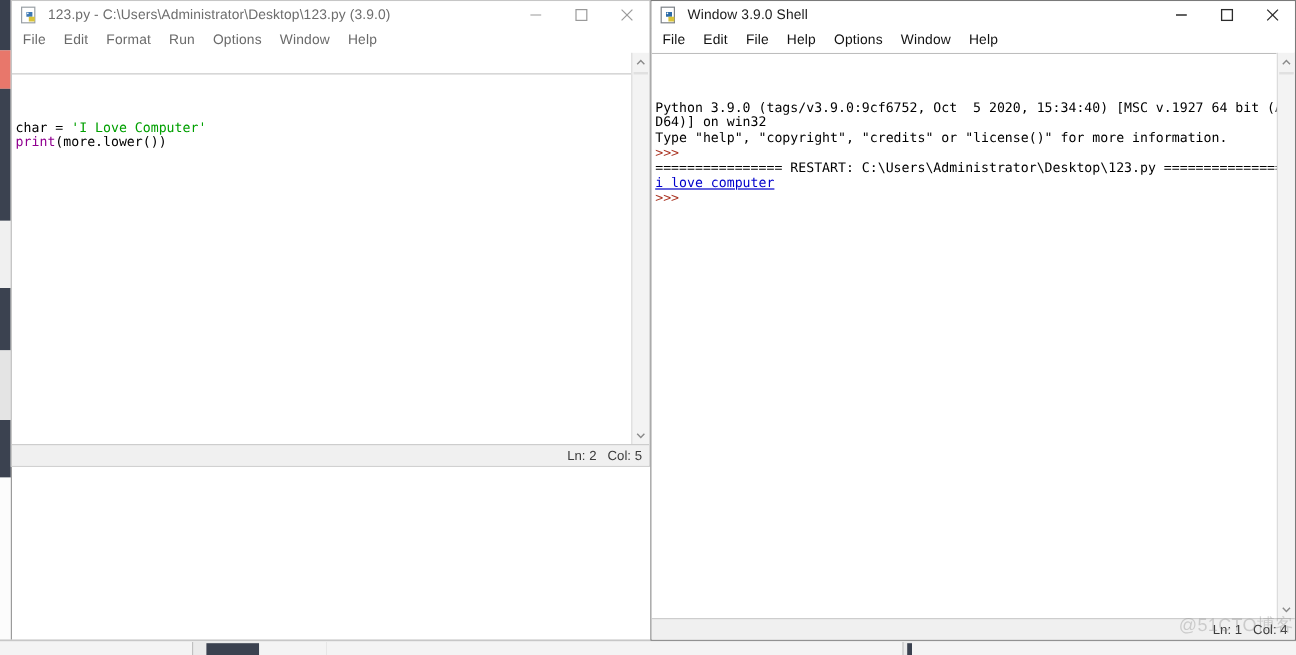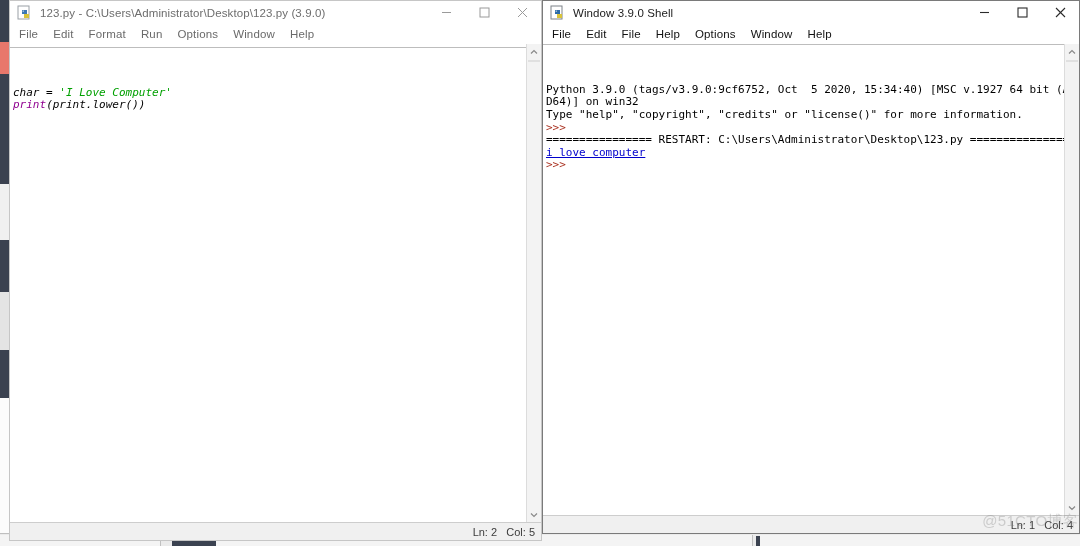--- a/index.html
+++ b/index.html
@@ -245,21 +245,21 @@
 
 <div id="taskbar">
   <div class="tb-cell" style="left:0px;   width:160px;"></div>
   <div class="tb-dark" style="left:172px; width:44px;"></div>
   <div class="tb-cell" style="left:216px; width:56px;"></div>
   <div class="tb-cell" style="left:272px; width:480px;"></div>
   <div class="tb-dark" style="left:756px; width:4px;"></div>
   <div class="tb-cell" style="left:760px; width:320px;"></div>
 </div>
 
-<div class="window win-inactive" id="editor-window" style="left:9px; top:0px; width:533px; height:541px;">
+<div class="window win-inactive" id="editor-window" style="left:9px; top:0px; width:533px; height:389px;">
 
   <div class="titlebar">
     <span class="title-icon">
       <svg width="16" height="16" viewBox="0 0 16 16">
         <rect x="1" y="1" width="11" height="13" fill="#ffffff" stroke="#9aa0a6" stroke-width="1"></rect>
         <path d="M5 5 h5 v4 h-5 z" fill="#3c78b4"></path>
         <path d="M7 9 h5 v4 h-5 z" fill="#d8c33a"></path>
         <circle cx="6.2" cy="6.1" r=".7" fill="#ffffff"></circle>
       </svg>
     </span>
@@ -287,23 +287,23 @@
   <div class="menubar" id="editor-menubar">
       <span class="menu-item">File</span>
       <span class="menu-item">Edit</span>
       <span class="menu-item">Format</span>
       <span class="menu-item">Run</span>
       <span class="menu-item">Options</span>
       <span class="menu-item">Window</span>
       <span class="menu-item">Help</span>
     </div>
 
-  <div class="textpane" id="editor-pane" style="top:46px; bottom:18px; right:15px;font-style:italic;">
+  <div class="textpane" id="editor-pane" style="top:60px; bottom:18px; right:15px;">
     <div class="pane-top-rule"></div>
-  <div><span class="s-plain">char = </span><span class="s-str">'I Love Computer'</span></div><div><span class="s-kw">print</span><span class="s-plain">(print.lower())</span></div></div>
+  <div><span class="s-plain">char = </span><span class="s-str">'I Love Computer'</span></div><div><span class="s-kw">print</span><span class="s-plain">(more.lower())</span></div></div>
 
   <div class="vscroll" style="top:43px; bottom:18px;">
     <div class="sb-arrow up">
       <svg width="8" height="6" viewBox="0 0 8 6" fill="none" stroke="#8a8a8a" stroke-width="1.2">
           <polyline points="1,4.5 4,1.5 7,4.5"></polyline>
         </svg>
     </div>
     <div class="sb-thumb" style="top:16px; height:0px;"></div>
     <div class="sb-arrow down">
       <svg width="8" height="6" viewBox="0 0 8 6" fill="none" stroke="#8a8a8a" stroke-width="1.2">

